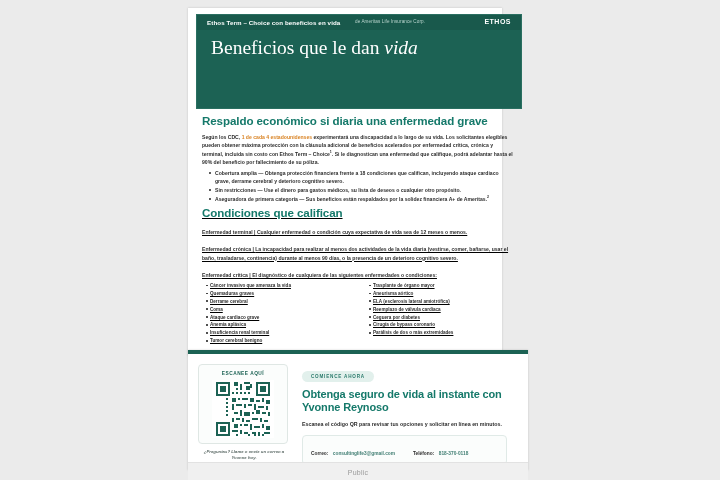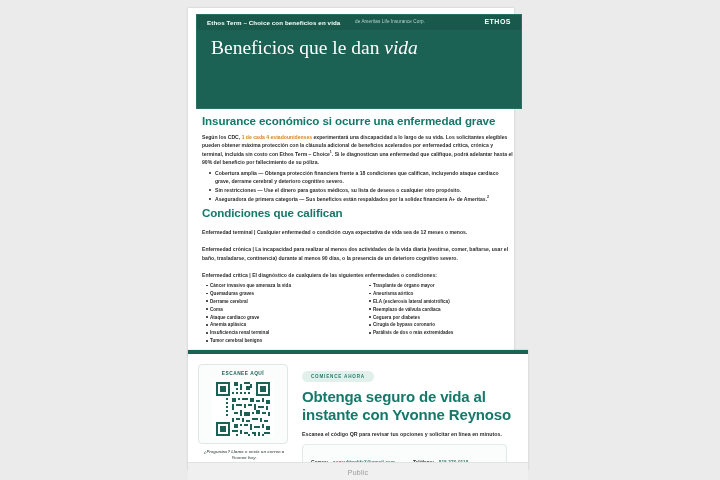--- a/index.html
+++ b/index.html
@@ -9,21 +9,20 @@
     font-family:"Liberation Sans", sans-serif;
     -webkit-font-smoothing:antialiased;
   }
   .stage{position:relative;width:720px;height:480px;}
 
   
   .sheet{
     position:absolute;left:188px;top:8px;width:314px;height:348px;
     background:#ffffff;
     box-shadow:0 0 2px rgba(0,0,0,.18);
-    padding-left:12px;
   }
   .sheet2{
     position:absolute;left:188px;top:350px;width:340px;height:120px;
     background:#ffffff;
     box-shadow:0 0 2px rgba(0,0,0,.18);
   }
   .footerbar{
     position:absolute;left:188px;top:462px;width:340px;height:18px;
     background:#f0f0f0;border-top:1px solid #e2e2e2;
     display:flex;align-items:center;justify-content:center;
@@ -116,21 +115,21 @@
     color:#5d6b67;font-style:italic;font-weight:bold;
   }
 
   .cta-main{flex:1;}
   .badge{
     display:inline-block;background:#e2f0ec;color:#2a7a6b;
     font-size:4.6px;font-weight:bold;letter-spacing:.8px;
     padding:3px 9px;border-radius:8px;
   }
   .cta-title{
-    margin-top:6px;color:#15796a;font-size:15px;font-weight:bold;
+    margin-top:6px;color:#15796a;font-size:11px;font-weight:bold;
     line-height:1.2;letter-spacing:-.15px;
   }
   .cta-sub{
     margin-top:6px;font-size:5.3px;line-height:1.6;color:#2d2d2d;font-weight:bold;
     width:200px;
   }
   .contact-box{
     margin-top:6px;width:205px;border:1px solid #e0eae7;border-radius:4px;
     background:#fbfdfc;padding:5px 8px;box-sizing:border-box;
     display:flex;gap:18px;
@@ -152,34 +151,34 @@
         <span class="hero-kicker">Ethos Term – Choice con beneficios en vida</span>
       </div>
       <div class="hero-sub">de Ameritas Life Insurance Corp.</div>
       <div class="hero-brand">ETHOS</div>
       <div class="hero-title">
         <span>Beneficios que le dan </span><em>vida</em><br>
       </div>
     </div>
 
     <div style="position:absolute;left:14px;top:106px;width:312px;">
-      <div class="sec-h">Insurance económico si ocurre una enfermedad grave</div>
+      <div class="sec-h">Respaldo económico si diaria una enfermedad grave</div>
 
       <div class="para" style="margin-top:6px;">
         <span>Según los CDC, </span><span class="hl">1 de cada 4 estadounidenses</span><span> experimentará una discapacidad a lo largo de su vida. Los solicitantes elegibles pueden obtener máxima protección con la cláusula adicional de beneficios acelerados por enfermedad crítica, crónica y terminal, incluida sin costo con Ethos Term – Choice</span><span class="sup">1</span><span>. Si le diagnostican una enfermedad que califique, podrá adelantar hasta el 90% del beneficio por fallecimiento de su póliza.</span>
       </div>
 
       <ul class="blist" style="margin-top:3px;">
         <li>Cobertura amplia — Obtenga protección financiera frente a 18 condiciones que califican, incluyendo ataque cardiaco grave, derrame cerebral y deterioro cognitivo severo.</li>
         <li>Sin restricciones — Use el dinero para gastos médicos, su lista de deseos o cualquier otro propósito.</li>
         <li><span>Aseguradora de primera categoría — Sus beneficios están respaldados por la solidez financiera A+ de Ameritas.</span><span class="sup">2</span></li>
       </ul>
     </div>
 
-    <div style="position:absolute;left:14px;top:198px;width:312px;">
+    <div style="position:absolute;left:14px;top:198px;width:312px;text-decoration:underline;">
       <div class="sec-h">Condiciones que califican</div>
 
       <div class="defline" style="margin-top:9px;">
         <span>Enfermedad terminal | </span><span style="font-weight:bold;">Cualquier enfermedad o condición cuya expectativa de vida sea de 12 meses o menos.</span>
       </div>
 
       <div class="defline" style="margin-top:9px;">
         <span>Enfermedad crónica | </span><span>La incapacidad para realizar al menos dos actividades de la vida diaria (vestirse, comer, bañarse, usar el baño, trasladarse, continencia) durante al menos 90 días, o la presencia de un deterioro cognitivo severo.</span>
       </div>
 

